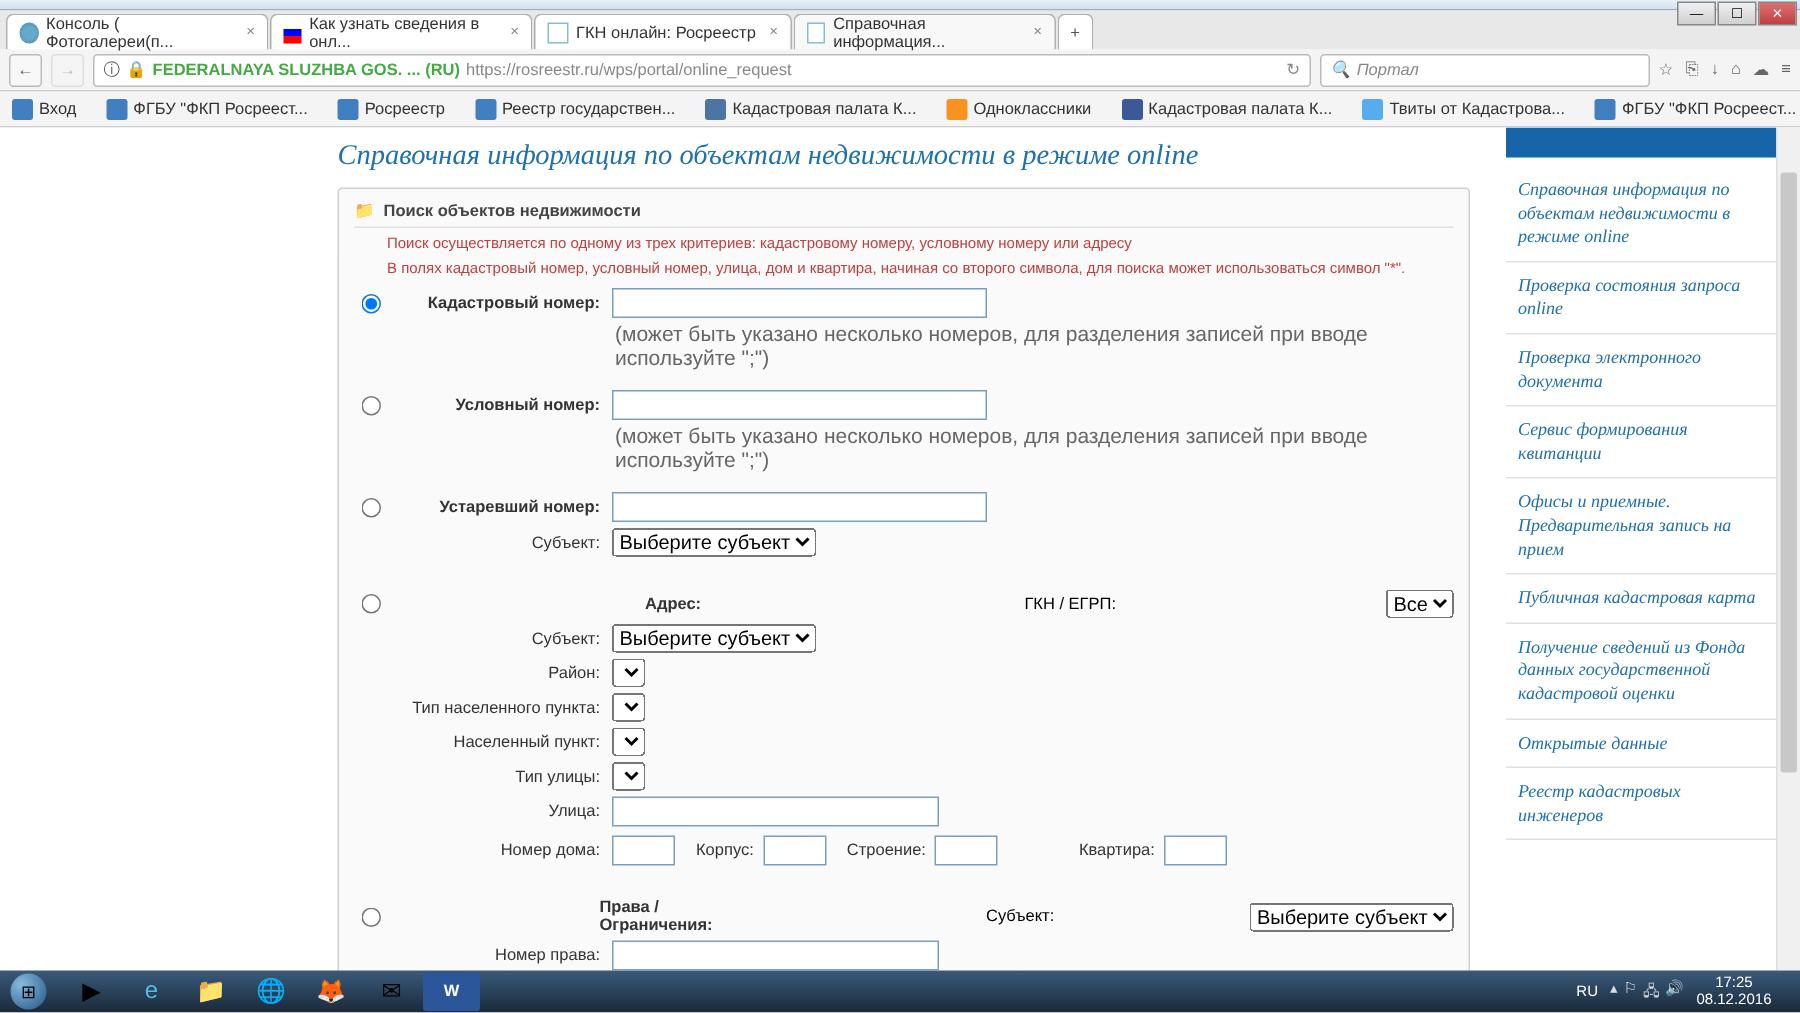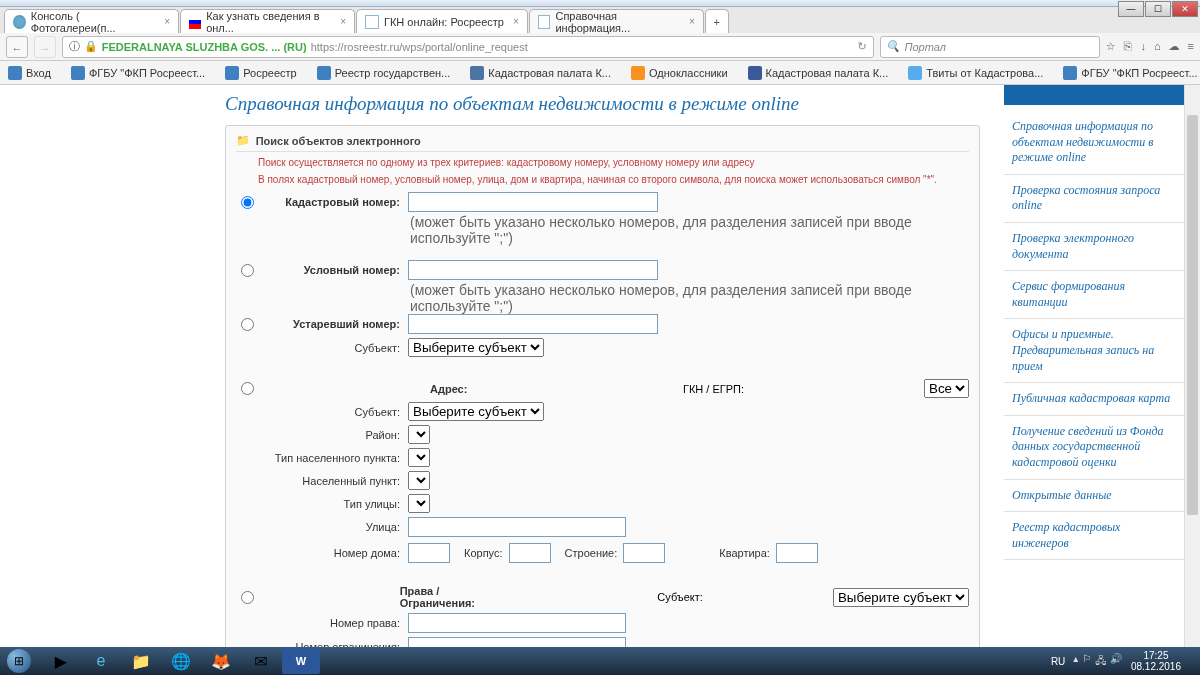--- a/index.html
+++ b/index.html
@@ -197,21 +197,21 @@
 
 </div>
 
 <div class="page">
   <div class="content-wrap">
     <div class="main-col">
       <div class="page-title">Справочная информация по объектам недвижимости в режиме online</div>
       <div class="form-box">
         <div class="form-header">
           <span>📁</span>
-          <span>Поиск объектов электронного</span>
+          <span>Поиск объектов недвижимости</span>
         </div>
         <div class="warn-text">Поиск осуществляется по одному из трех критериев: кадастровому номеру, условному номеру или адресу</div>
         <div class="warn-text">В полях кадастровый номер, условный номер, улица, дом и квартира, начиная со второго символа, для поиска может использоваться символ "*".</div>
 
         <div class="form-row">
           <div class="radio-cell">
               <input type="radio" name="crit" checked="" style="">
             </div>
           <div class="label-cell bold">Кадастровый номер:</div>
           <div class="input-cell"><input type="text" style=""></div>
@@ -220,21 +220,21 @@
 
         <div class="form-row" style="margin-top:14px">
           <div class="radio-cell">
               <input type="radio" name="crit" style="">
             </div>
           <div class="label-cell bold">Условный номер:</div>
           <div class="input-cell"><input type="text" style=""></div>
         </div>
         <div class="hint">(может быть указано несколько номеров, для разделения записей при вводе используйте ";")</div>
 
-        <div class="form-row" style="margin-top:0">
+        <div class="form-row" style="margin-top:14px">
           <div class="radio-cell">
               <input type="radio" name="crit" style="">
             </div>
           <div class="label-cell bold">Устаревший номер:</div>
           <div class="input-cell"><input type="text" style=""></div>
         </div>
         <div class="sub-row">
           <div class="sub-label">Субъект:</div>
           <select><option>Выберите субъект</option></select>
         </div>

